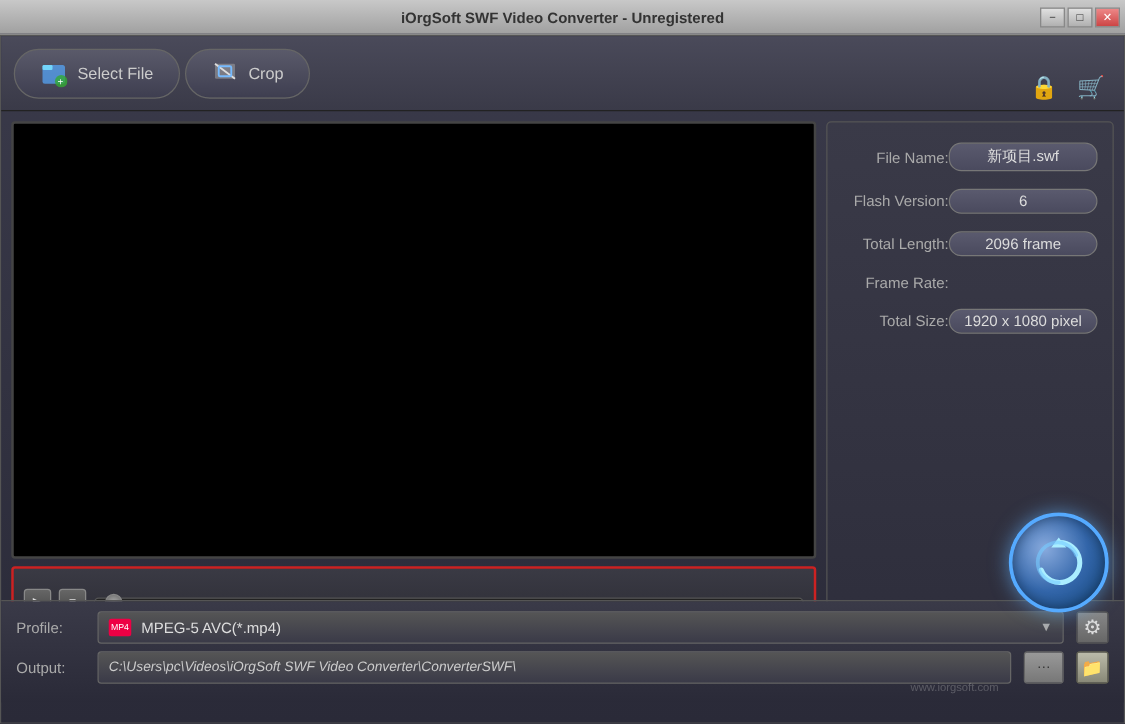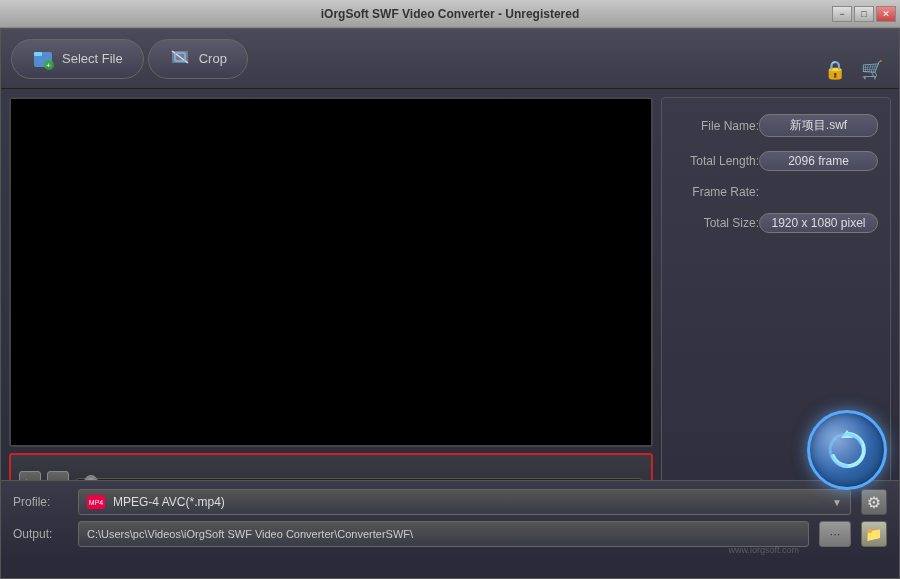--- a/index.html
+++ b/index.html
@@ -281,20 +281,21 @@
       flex: 1;
       height: 26px;
       background: linear-gradient(to bottom, #555, #3a3a48);
       border: 1px solid #666;
       border-radius: 3px;
       color: #ccc;
       font-size: 11px;
       display: flex;
       align-items: center;
       padding: 0 8px;
+      font-style: italic;
     }
 
     .browse-btn {
       width: 32px;
       height: 26px;
       background: linear-gradient(to bottom, #999, #777);
       border: 1px solid #666;
       border-radius: 3px;
       display: flex;
       align-items: center;
@@ -429,40 +430,44 @@
         </div>
       </div>
     </div>
 
     <div class="info-panel">
       <div class="info-row">
         <span class="info-label">File Name:</span>
         <span class="info-value">新项目.swf</span>
       </div>
       <div class="info-row">
+        <span class="info-label">Flash Version:</span>
+        <span class="info-value">6</span>
+      </div>
+      <div class="info-row">
         <span class="info-label">Total Length:</span>
         <span class="info-value">2096 frame</span>
       </div>
       <div class="info-row">
         <span class="info-label">Frame Rate:</span>
       </div>
       <div class="info-row">
         <span class="info-label">Total Size:</span>
         <span class="info-value">1920 x 1080 pixel</span>
       </div>
     </div>
   </div>
 
   <div class="bottom-section">
 
     <div class="bottom-row">
       <span class="bottom-label">Profile:</span>
       <div class="profile-select">
         <div class="profile-icon">MP4</div>
-        <span>MPEG-4 AVC(*.mp4)</span>
+        <span>MPEG-5 AVC(*.mp4)</span>
         <span class="dropdown-arrow">▼</span>
       </div>
       <div class="gear-btn">
         <span>⚙</span>
       </div>
     </div>
 
     <div class="bottom-row">
       <span class="bottom-label">Output:</span>
       <div class="output-path">

